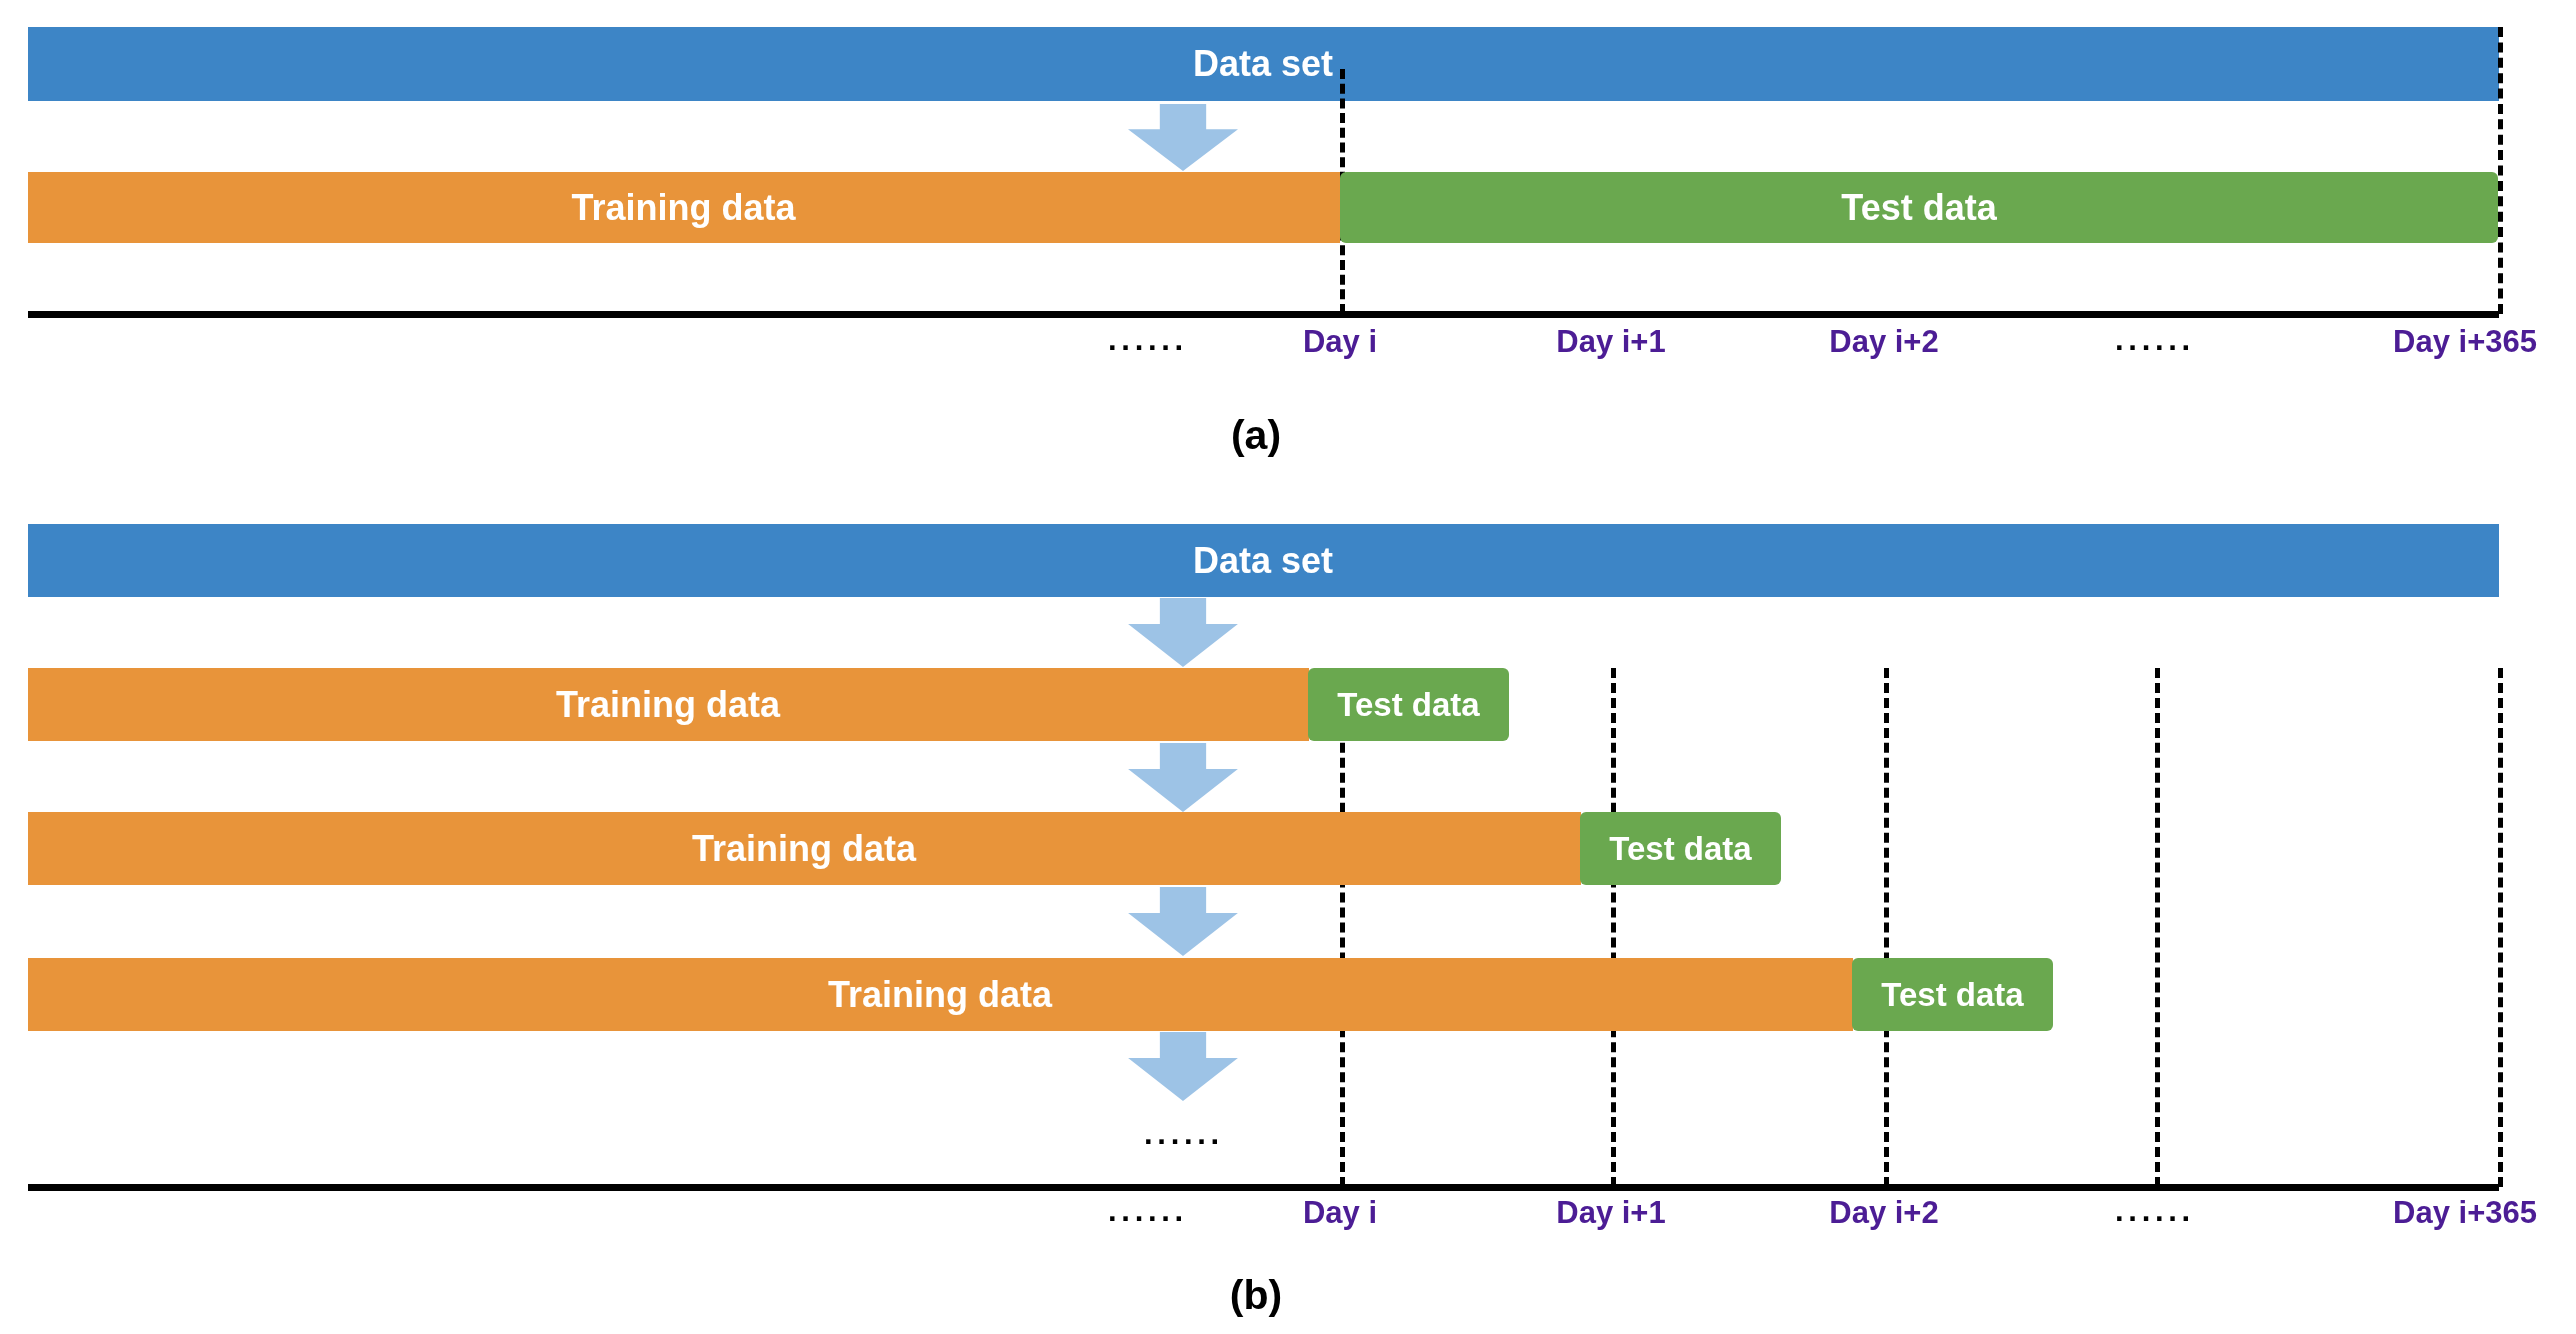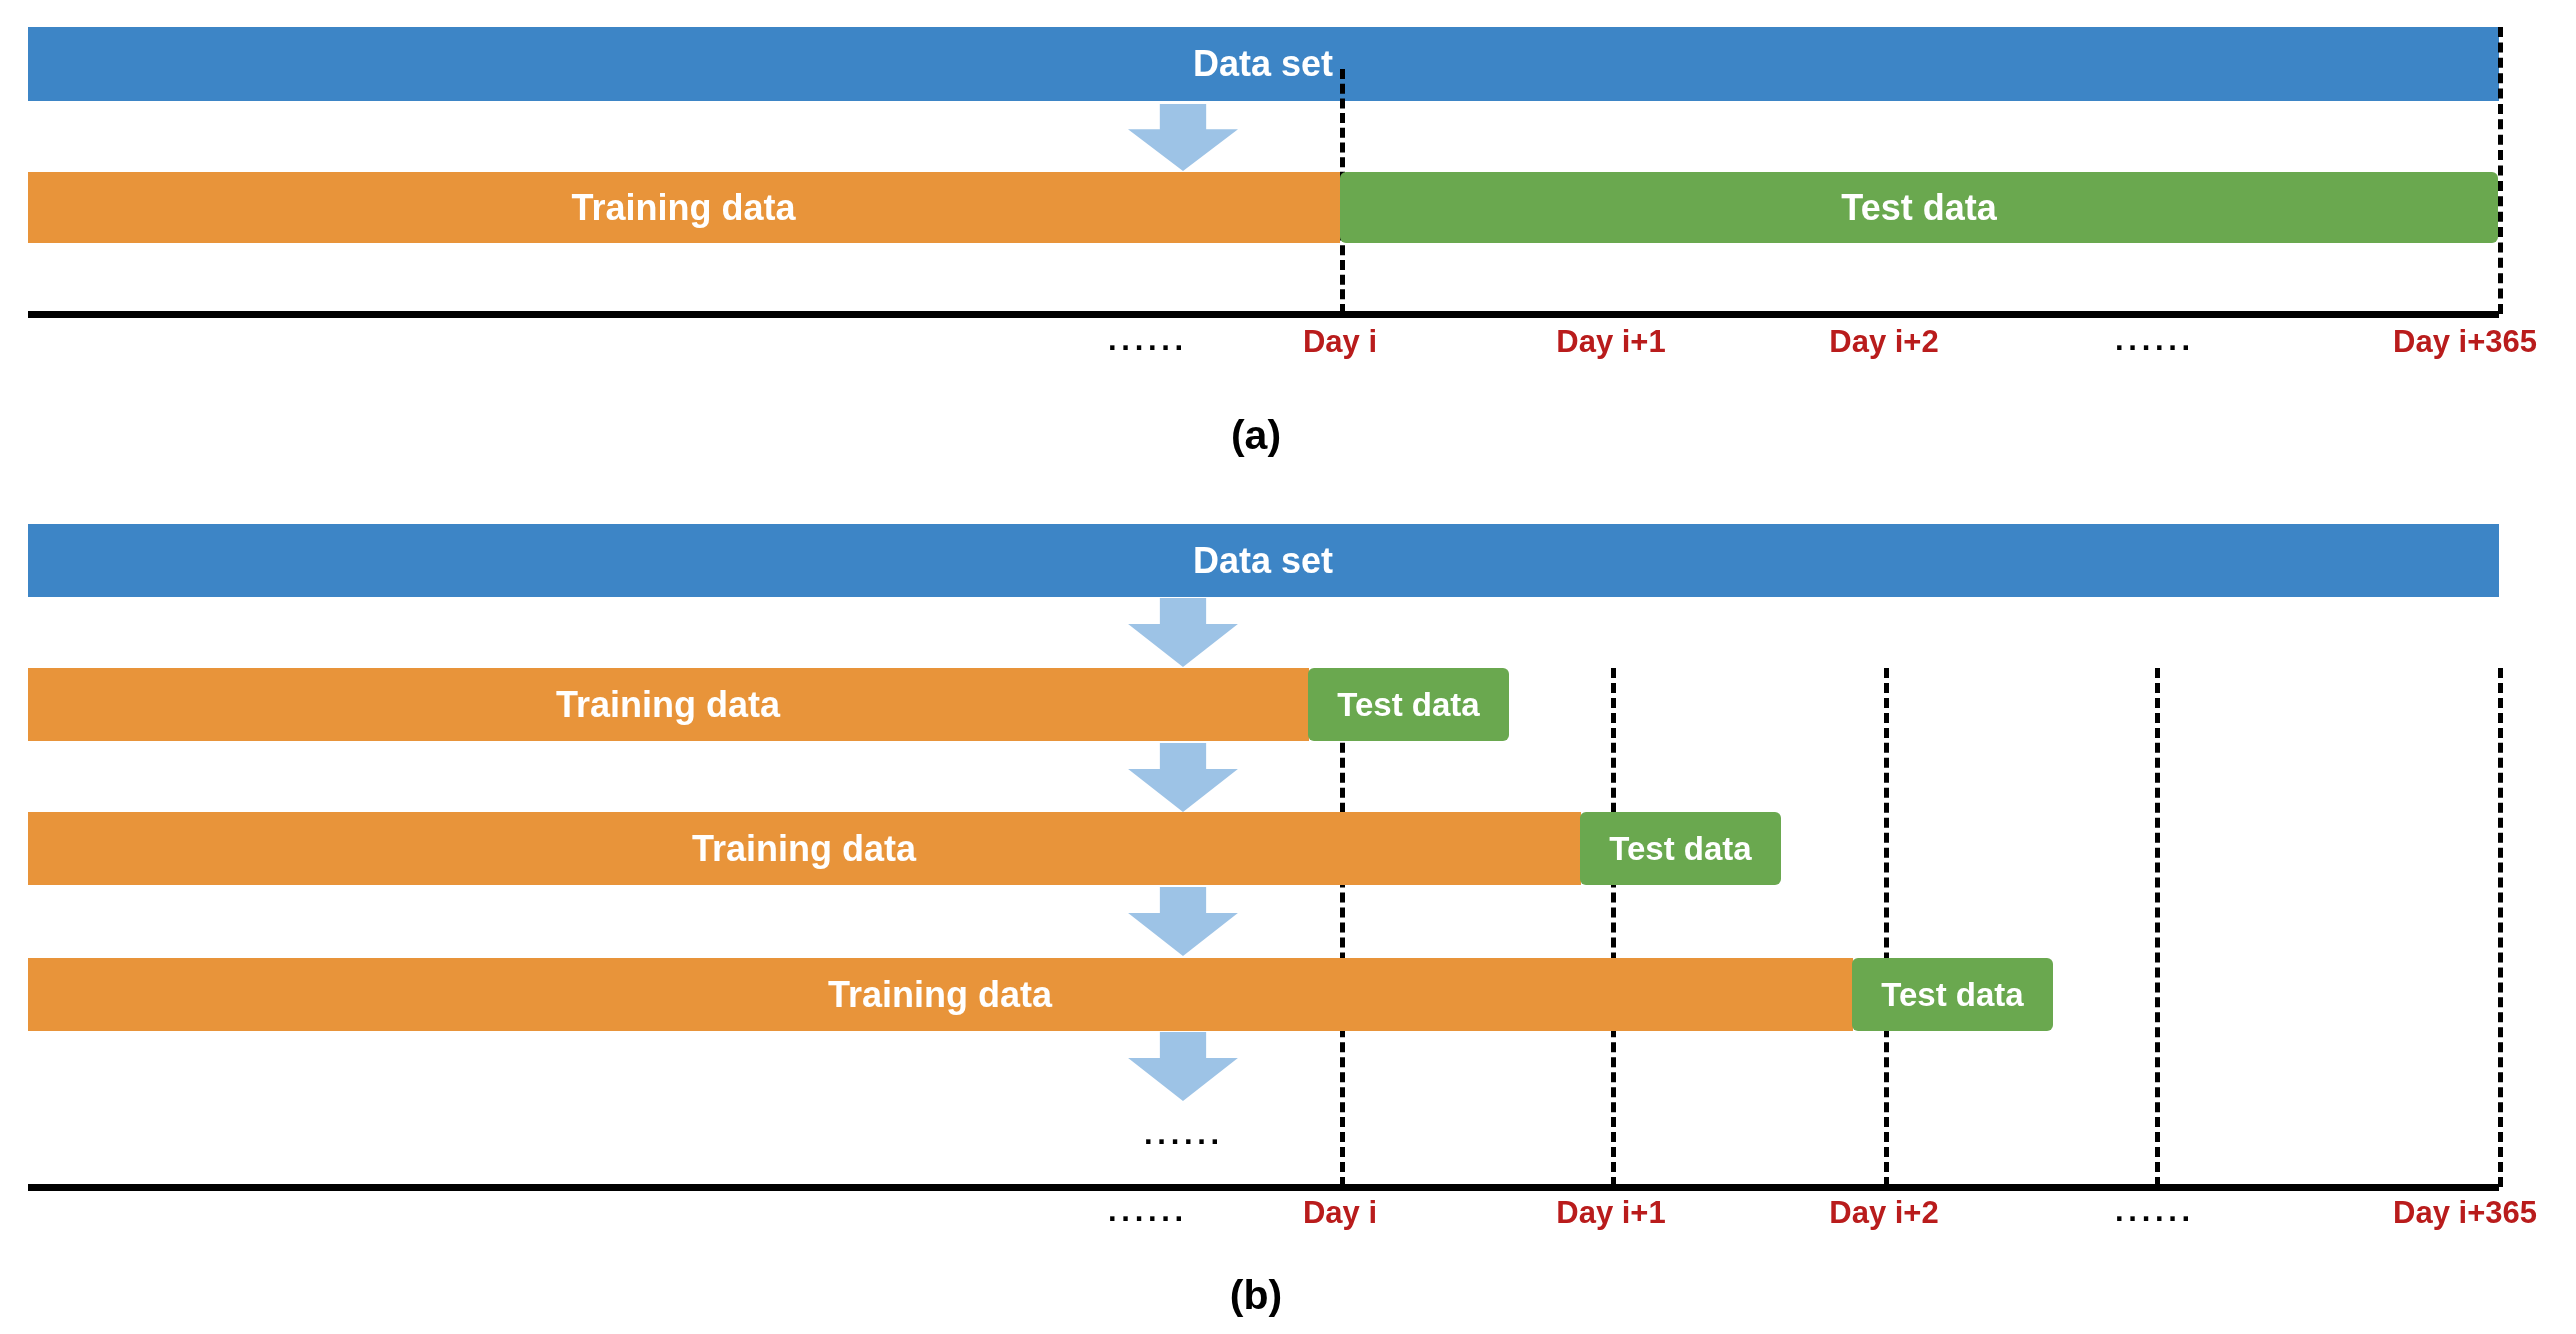--- a/index.html
+++ b/index.html
@@ -6,21 +6,21 @@
   body{width:2576px;height:1334px;position:relative;overflow:hidden;
        font-family:"Liberation Sans","DejaVu Sans",sans-serif;}
   .panel{position:absolute;left:0;width:2576px;}
   .bar{position:absolute;display:flex;align-items:center;justify-content:center;
        color:#ffffff;font-weight:bold;white-space:nowrap;}
   .bar-blue{background:#3d85c6;}
   .bar-orange{background:#e8943a;}
   .bar-green{background:#6aa84f;border-radius:6px;}
   .vline{position:absolute;width:0;border-left:5.5px dashed #000000;}
   .axis{position:absolute;left:27.5px;width:2471px;height:7px;background:#000000;}
-  .tick-label{position:absolute;font-size:31px;font-weight:bold;color:#b91c1c;
+  .tick-label{position:absolute;font-size:31px;font-weight:bold;color:#4c1d95;
               white-space:nowrap;transform:translateX(-50%);text-align:center;}
   .dots{position:absolute;transform:translateX(-50%);white-space:nowrap;
         font-size:31px;font-weight:bold;color:#000;letter-spacing:4.7px;line-height:1;}
   .caption{position:absolute;font-size:41px;font-weight:bold;color:#000;
            transform:translateX(-50%);white-space:nowrap;}
   .arrow{position:absolute;}
   .arrow svg{display:block;}
 </style>
 </head>
 <body>

